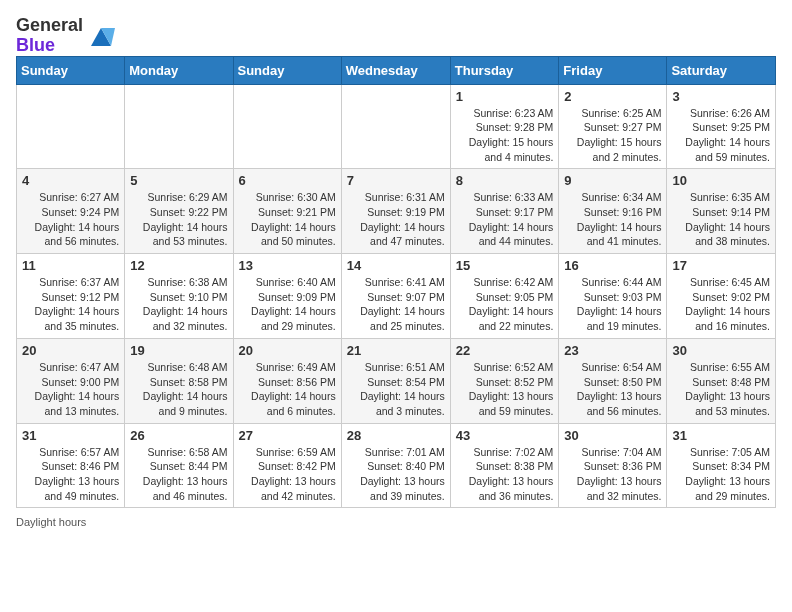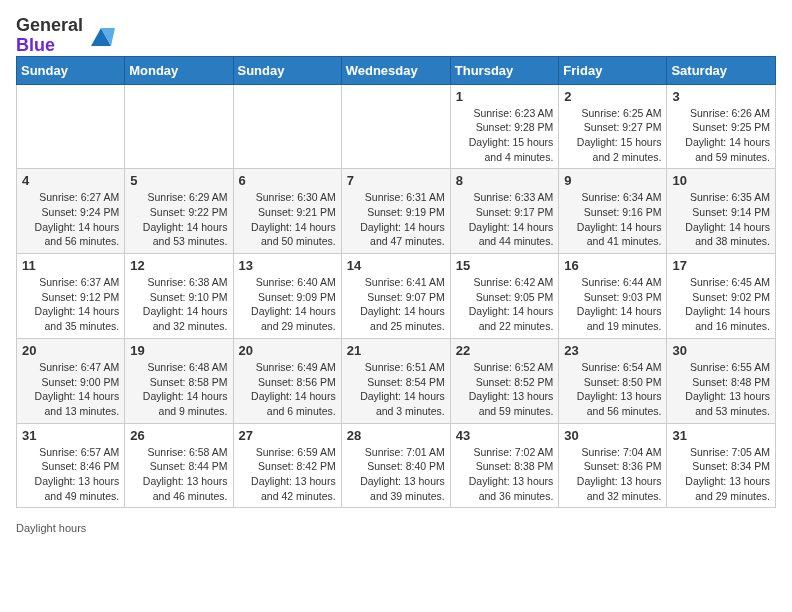--- a/index.html
+++ b/index.html
@@ -78,21 +78,21 @@
     .day-info {
       color: #333;
       font-size: 10.5px;
       line-height: 1.4;
       text-align: right;
     }
     .empty-cell {
       background: #fff !important;
     }
     .footer {
-      margin-top: 14px;
+      margin-top: 8px;
       font-size: 11px;
       color: #555;
     }
   </style>
 </head>
 <body>
 
 <div class="header">
   <div class="logo">
     <div>

